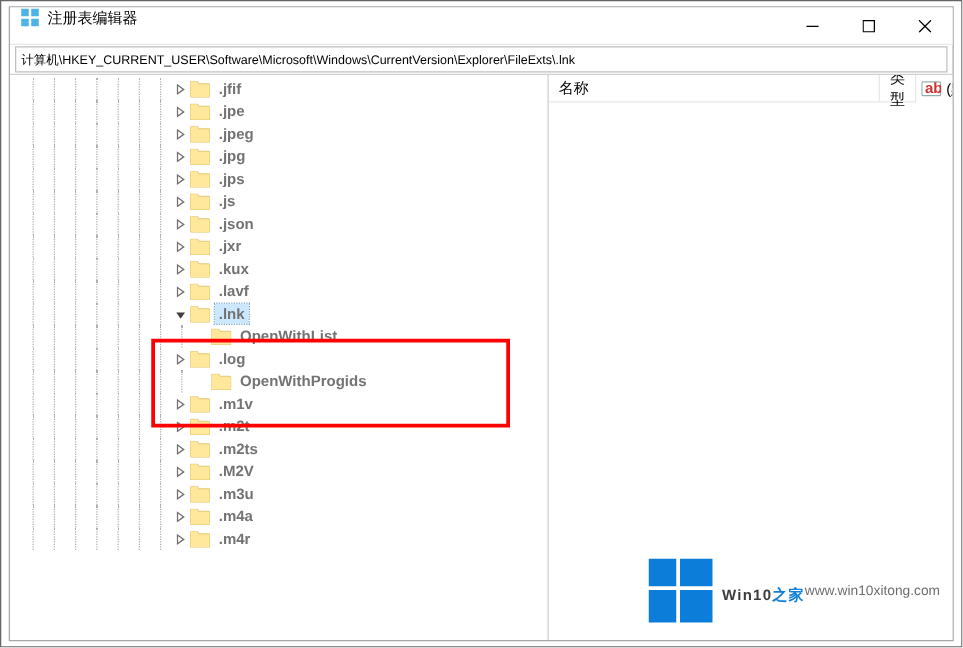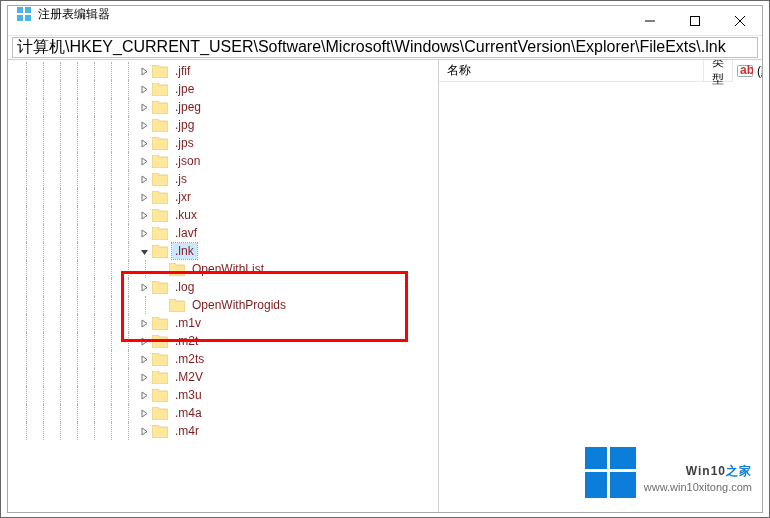--- a/index.html
+++ b/index.html
@@ -12,51 +12,51 @@
 .titlebar { height: 30px; background: #fff; display: flex; align-items: flex-start; border-bottom: 1px solid #e8e8e8; }
 .titlebar .app-icon { width: 16px; height: 16px; margin: 0 6px 0 8px; }
 .titlebar .title { flex: 1; color: #000; }
 .win-controls { display: flex; height: 100%; }
 .win-btn { width: 45px; display: flex; align-items: center; justify-content: center; color: #444; }
 
 .menubar { height: 22px; display: flex; align-items: center; padding: 0 4px; border-bottom: 1px solid #e8e8e8; }
 .menubar .menu-item { padding: 2px 8px; color: #000; }
 
 .addrbar { height: 24px; display: flex; align-items: center; padding: 0 4px; border-bottom: 1px solid #d0d0d0; }
-.addrbar .addr-input { flex: 1; height: 21px; border: 1px solid #c0c0c0; padding: 0 4px; font-size: 16px; color: #000; background: #fff; }
+.addrbar .addr-input { flex: 1; height: 21px; border: 1px solid #c0c0c0; padding: 0 4px; font-size: 10px; color: #000; background: #fff; }
 
 .content { flex: 1; display: flex; overflow: hidden; }
 
 .tree-pane { width: 431px; border-right: 1px solid #d0d0d0; overflow: hidden; position: relative; background: #fff; }
 .tree { position: absolute; top: 2px; left: 0; }
 .tree-row { display: flex; align-items: center; height: 18px; white-space: nowrap; }
 .tree-row.selected .node-label { background: #cce8ff; outline: 1px dotted #7aa7c7; }
 .expander { width: 14px; height: 14px; display: flex; align-items: center; justify-content: center; color: #5a5a5a; font-size: 10px; margin-right: 1px; }
 .vline-cell { width: 17px; height: 18px; position: relative; }
 .vline-cell::before { content: ""; position: absolute; left: 8px; top: 0; bottom: 0; border-left: 1px dotted #b0b0b0; }
 .folder { width: 16px; height: 13px; margin-right: 4px; }
-.node-label { padding: 1px 3px; color: #7f1d1d; line-height: 14px; }
+.node-label { padding: 1px 3px; color: #737373; line-height: 14px; font-weight: bold; }
 
 .highlight-box { position: absolute; border: 3px solid #ff0000; pointer-events: none; }
 
 .list-pane { flex: 1; background: #fff; display: flex; flex-direction: row; overflow: hidden; }
 .list-header { height: 22px; display: flex; align-items: center; border-bottom: 1px solid #e8e8e8; }
 .list-header .col { padding: 0 8px; color: #000; height: 100%; display: flex; align-items: center; border-right: 1px solid #e8e8e8; }
 .col-name { width: 265px; }
 .col-type { flex: 1; }
 .list-body { flex: 1; padding: 2px 0; }
 .list-row { display: flex; align-items: center; height: 18px; text-align: center; }
 .list-row .cell-name { width: 265px; padding-left: 4px; display: flex; align-items: center; }
 .list-row .cell-type { flex: 1; padding-left: 8px; color: #000000; }
 .ab-icon { width: 16px; height: 16px; margin-right: 4px; }
 
 .watermark { position: absolute; right: 18px; bottom: 20px; display: flex; align-items: center; gap: 8px; opacity: 0.95; }
 .watermark .win-logo { display: grid; grid-template-columns: 22px 26px; grid-template-rows: 22px 26px; gap: 3px; }
 .watermark .win-logo div { background: #0078d7; }
-.watermark .wm-text { display: flex; flex-direction: column; align-items: flex-end; }
+.watermark .wm-text { display: flex; flex-direction: row; align-items: center; }
 .watermark .wm-big { font-size: 24px; font-weight: bold; color: #333; letter-spacing: 1px; }
 .watermark .wm-small { font-size: 11px; color: #666; }
 </style>
 </head>
 <body>
 
 <div class="outer-border"></div>
 
 <div class="window">
 
@@ -196,39 +196,39 @@
             <div class="vline-cell"></div>
             <div class="vline-cell"></div>
             <span class="expander">
               <svg width="9" height="9" viewBox="0 0 9 9">
                 <path d="M2 1 L7 4.5 L2 8 Z" fill="none" stroke="#707070" stroke-width="1"></path>
               </svg>
             </span>
             <svg class="folder" viewBox="0 0 16 13">
               <path d="M0 2 L0 12 Q0 13 1 13 L15 13 Q16 13 16 12 L16 3 Q16 2 15 2 L7 2 L6 0 L1 0 Q0 0 0 1 Z" fill="#ffe79c" stroke="#d8b85a" stroke-width="0.6"></path>
             </svg>
+            <span class="node-label">.js</span>
+          </div>
+          <div class="tree-row" style="padding-left: 10px;">
+            <div class="vline-cell"></div>
+            <div class="vline-cell"></div>
+            <div class="vline-cell"></div>
+            <div class="vline-cell"></div>
+            <div class="vline-cell"></div>
+            <div class="vline-cell"></div>
+            <div class="vline-cell"></div>
+            <span class="expander">
+              <svg width="9" height="9" viewBox="0 0 9 9">
+                <path d="M2 1 L7 4.5 L2 8 Z" fill="none" stroke="#707070" stroke-width="1"></path>
+              </svg>
+            </span>
+            <svg class="folder" viewBox="0 0 16 13">
+              <path d="M0 2 L0 12 Q0 13 1 13 L15 13 Q16 13 16 12 L16 3 Q16 2 15 2 L7 2 L6 0 L1 0 Q0 0 0 1 Z" fill="#ffe79c" stroke="#d8b85a" stroke-width="0.6"></path>
+            </svg>
             <span class="node-label">.json</span>
-          </div>
-          <div class="tree-row" style="padding-left: 10px;">
-            <div class="vline-cell"></div>
-            <div class="vline-cell"></div>
-            <div class="vline-cell"></div>
-            <div class="vline-cell"></div>
-            <div class="vline-cell"></div>
-            <div class="vline-cell"></div>
-            <div class="vline-cell"></div>
-            <span class="expander">
-              <svg width="9" height="9" viewBox="0 0 9 9">
-                <path d="M2 1 L7 4.5 L2 8 Z" fill="none" stroke="#707070" stroke-width="1"></path>
-              </svg>
-            </span>
-            <svg class="folder" viewBox="0 0 16 13">
-              <path d="M0 2 L0 12 Q0 13 1 13 L15 13 Q16 13 16 12 L16 3 Q16 2 15 2 L7 2 L6 0 L1 0 Q0 0 0 1 Z" fill="#ffe79c" stroke="#d8b85a" stroke-width="0.6"></path>
-            </svg>
-            <span class="node-label">.js</span>
           </div>
           <div class="tree-row" style="padding-left: 10px;">
             <div class="vline-cell"></div>
             <div class="vline-cell"></div>
             <div class="vline-cell"></div>
             <div class="vline-cell"></div>
             <div class="vline-cell"></div>
             <div class="vline-cell"></div>
             <div class="vline-cell"></div>
             <span class="expander">

